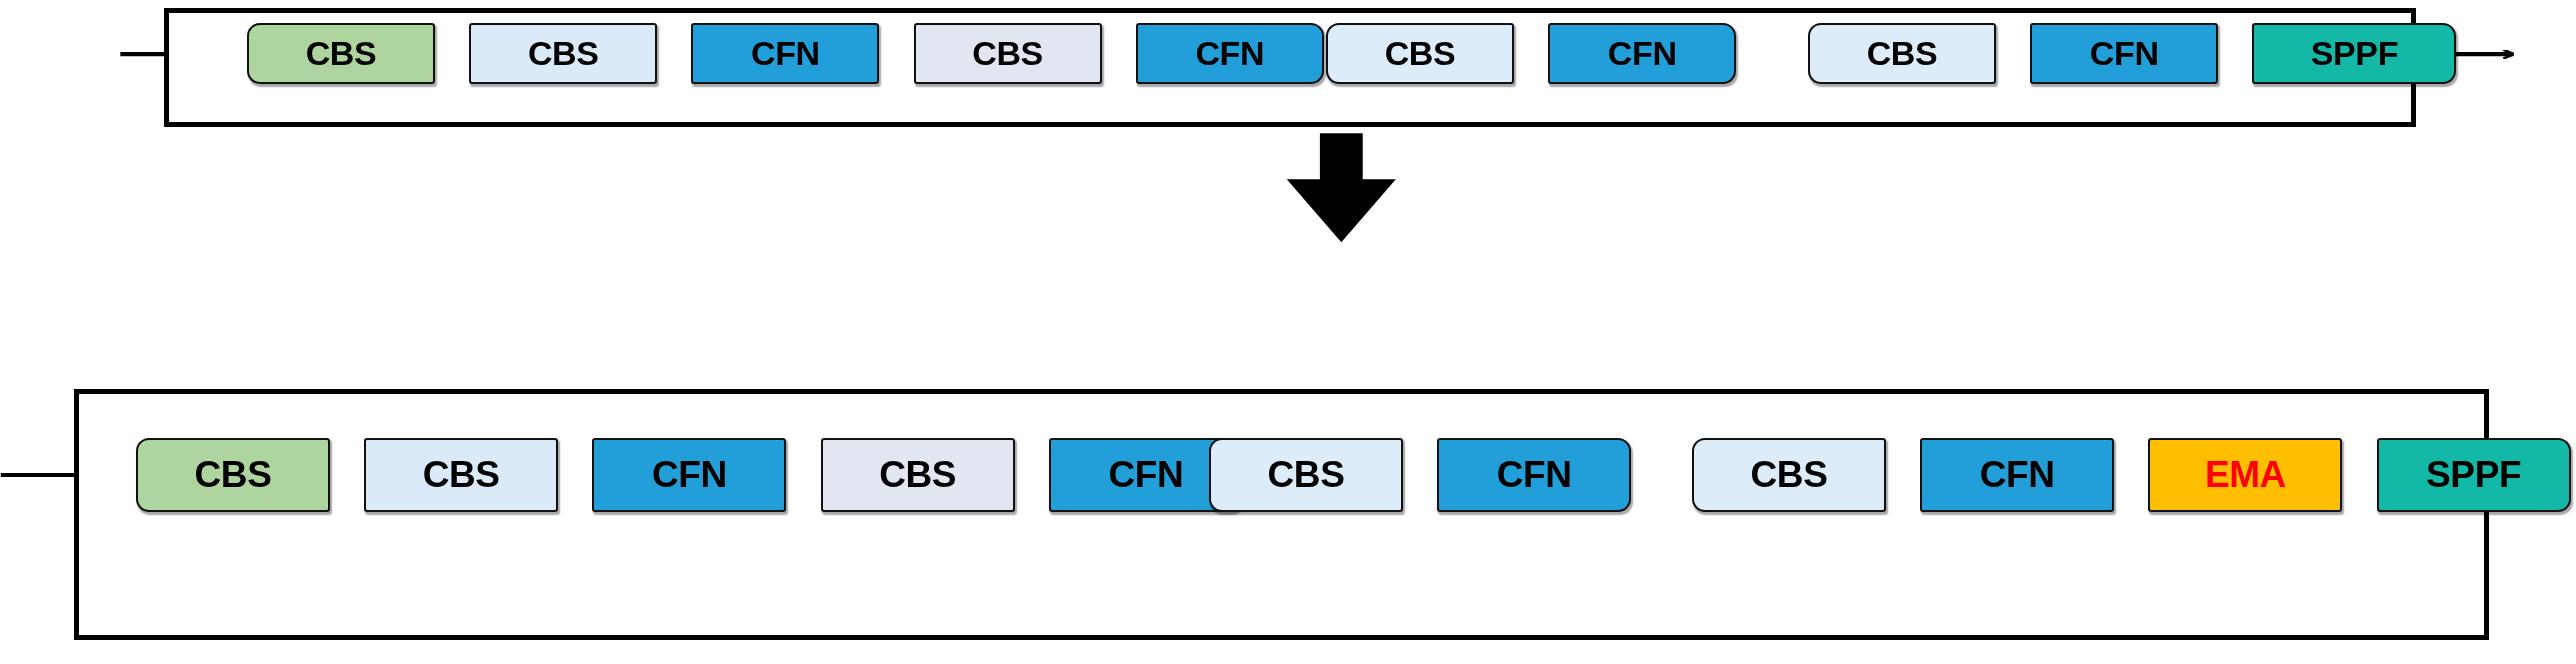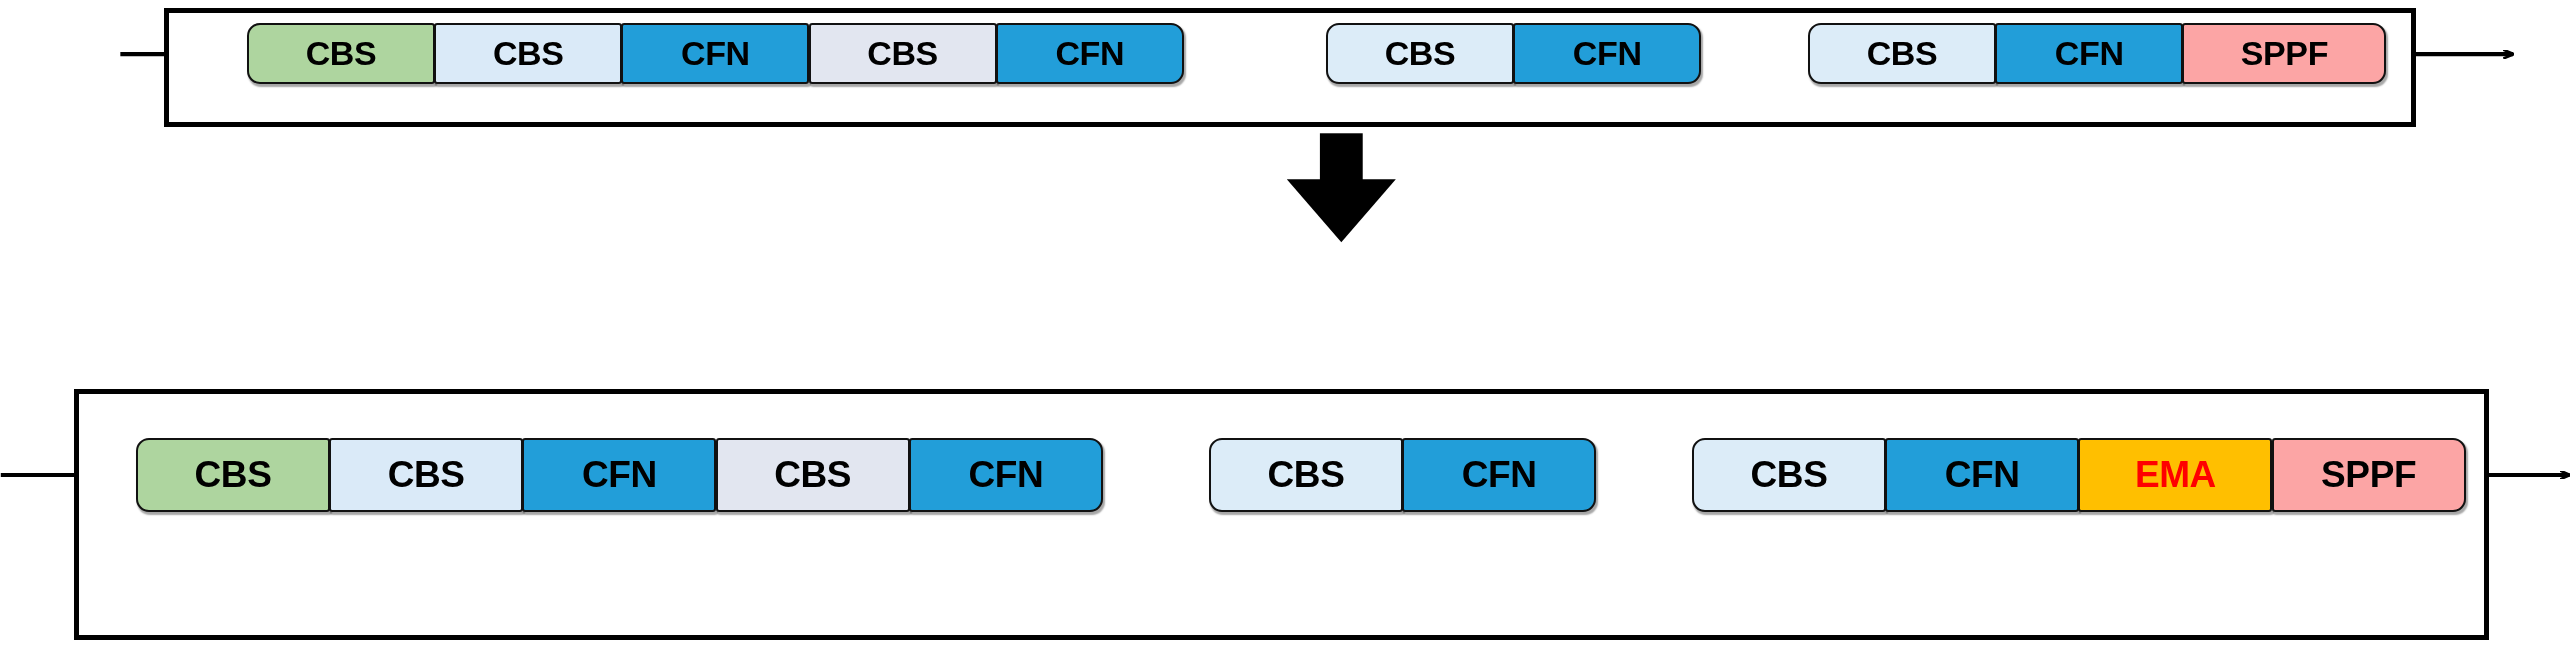--- a/index.html
+++ b/index.html
@@ -31,21 +31,21 @@
   }
   #frame-top    { left: 164px; top: 8px;  width: 2252px; height: 119px; }
   #frame-bottom { left: 74px;  top: 389px; width: 2415px; height: 251px; }
 
   
   .block-row {
     position: absolute;
     display: flex;
     align-items: stretch;
   }
-  .block-group { display: flex; }
+  .block-group { display: flex; gap: 35px; }
 
   .block {
     position: relative;
     box-sizing: border-box;
     border: 2.8px solid #111111;
     display: flex;
     align-items: center;
     justify-content: center;
     font-weight: bold;
     letter-spacing: -0.4px;
@@ -58,21 +58,21 @@
   .block-group .block:first-child{ border-top-left-radius: 13px; border-bottom-left-radius: 13px; }
   .block-group .block:last-child { border-top-right-radius: 13px; border-bottom-right-radius: 13px; }
   .block-group .block + .block   { margin-left: -0.8px; }
 
   
   .c-green    { background: #aed59f; }
   .c-lightblue{ background: #daeaf8; }
   .c-paleblue { background: #dcecf8; }
   .c-lavender { background: #e2e6f0; }
   .c-cfn      { background: #229ed9; }
-  .c-sppf     { background: #fca5a5; text-align: right; }
+  .c-sppf     { background: #14b8a6; text-align: right; }
   .c-ema      { background: #ffbf00; color: #ff0000; }
 
   
   #wires {
     position: absolute;
     left: 0; top: 0;
     width: 2576px;
     height: 664px;
     pointer-events: none;
   }

